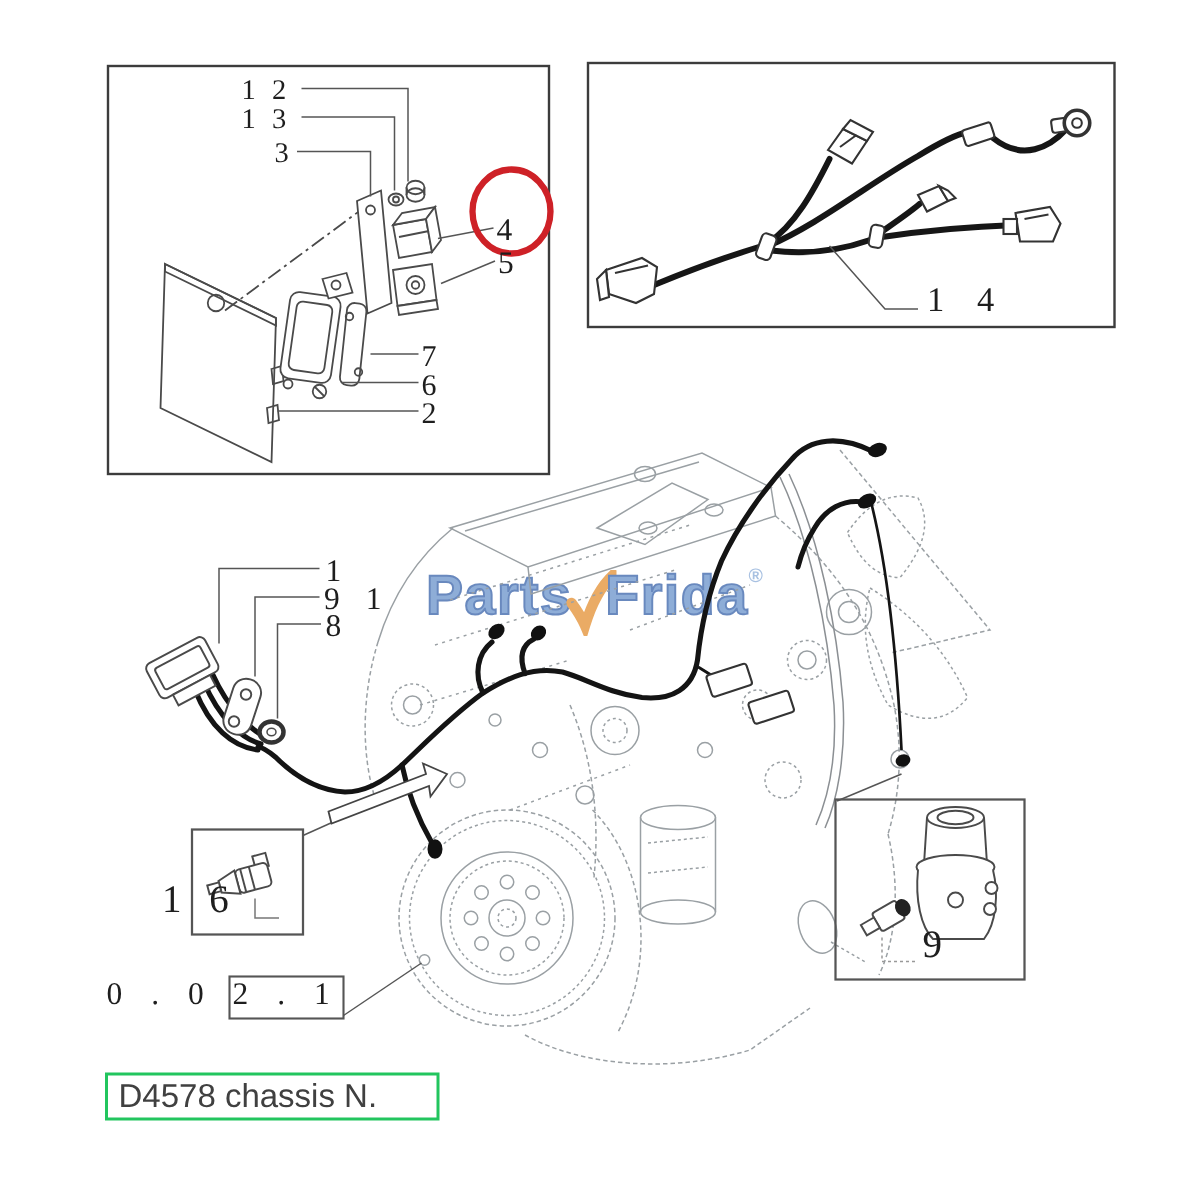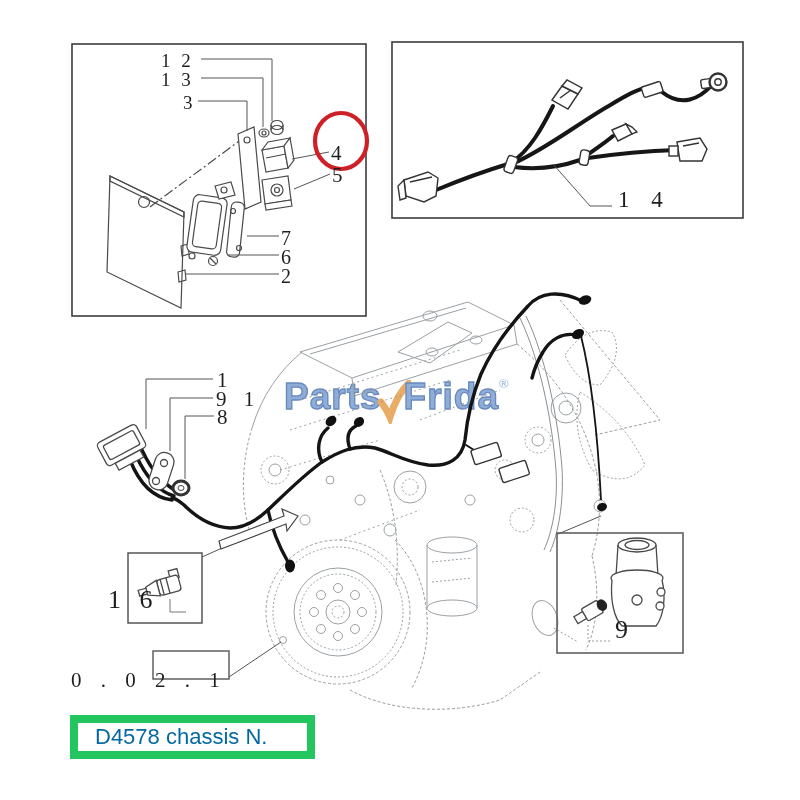--- a/index.html
+++ b/index.html
@@ -2,30 +2,30 @@
 <html><head>
 <meta charset="utf-8">
 <style>
   html,body{margin:0;padding:0;background:#ffffff;}
   .canvas{position:relative;width:800px;height:800px;background:#ffffff;overflow:hidden;
           font-family:"Liberation Serif", serif;}
   .art{position:absolute;left:0;top:0;z-index:2;}
   .callout{position:absolute;color:#1e1e1e;z-index:3;line-height:1;white-space:pre;}
   .fs19{font-size:19px;} .fs20{font-size:20px;} .fs21{font-size:21px;}
   .fs23{font-size:23px;} .fs26{font-size:26px;}
-  .ls3{letter-spacing:3px;text-align:center;} .ls6{letter-spacing:6px;} .ls7{letter-spacing:7px;margin-top:18px;} .ls8{letter-spacing:8px;}
+  .ls3{letter-spacing:3px;text-align:center;} .ls6{letter-spacing:6px;} .ls7{letter-spacing:7px;} .ls8{letter-spacing:8px;}
   .watermark{position:absolute;left:284px;top:378px;z-index:1;display:flex;align-items:flex-start;
              opacity:.88;font-family:"Liberation Sans", sans-serif;}
   .wm-txt{font-size:37px;font-weight:800;color:#7fa2d2;-webkit-text-stroke:1.3px #5579b6;
           letter-spacing:1px;line-height:1;}
   .wm-reg{font-size:13px;color:#9db9de;font-weight:700;margin-top:-2px;}
   .wm-check{margin:2px -7px 0 -5px;}
-  .chassis-box{position:absolute;z-index:3;border:8px solid #22c55e;background:#fff;
-               font-family:"Liberation Sans", sans-serif;font-size:22px;color:#0369a1;
-               display:flex;align-items:center;padding-left:17px;}
+  .chassis-box{position:absolute;z-index:3;border:2px solid #22c55e;background:#fff;
+               font-family:"Liberation Sans", sans-serif;font-size:22px;color:#404040;
+               display:flex;align-items:center;padding-left:7px;}
 </style>
 </head>
 <body>
 
 <div class="canvas">
 
   <div class="watermark">
     <span class="wm-txt">Parts</span>
     <svg class="wm-check" width="34" height="44" viewBox="0 0 34 44">
       <path d="M4,22 Q10,30 13,37 Q20,14 32,3" fill="none" stroke="#e8a050" stroke-width="7" stroke-linecap="round"></path>

